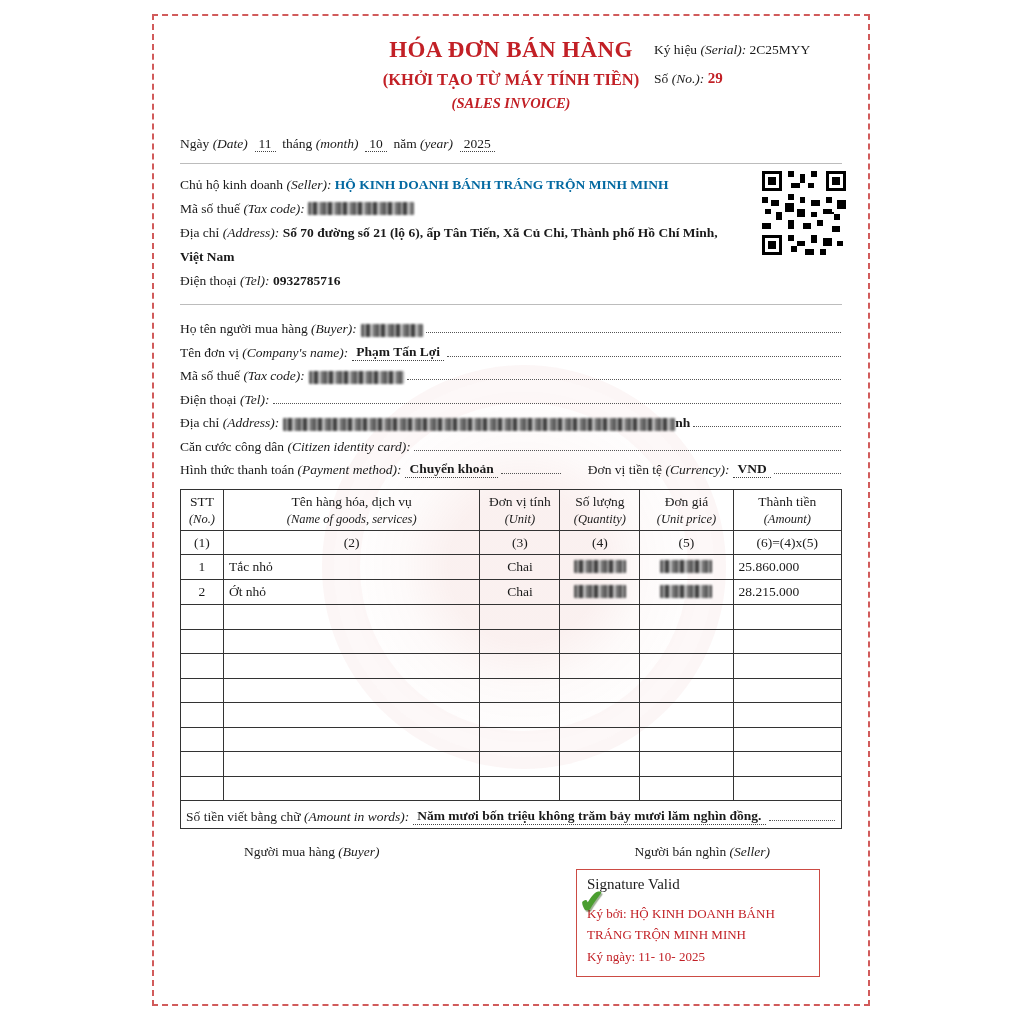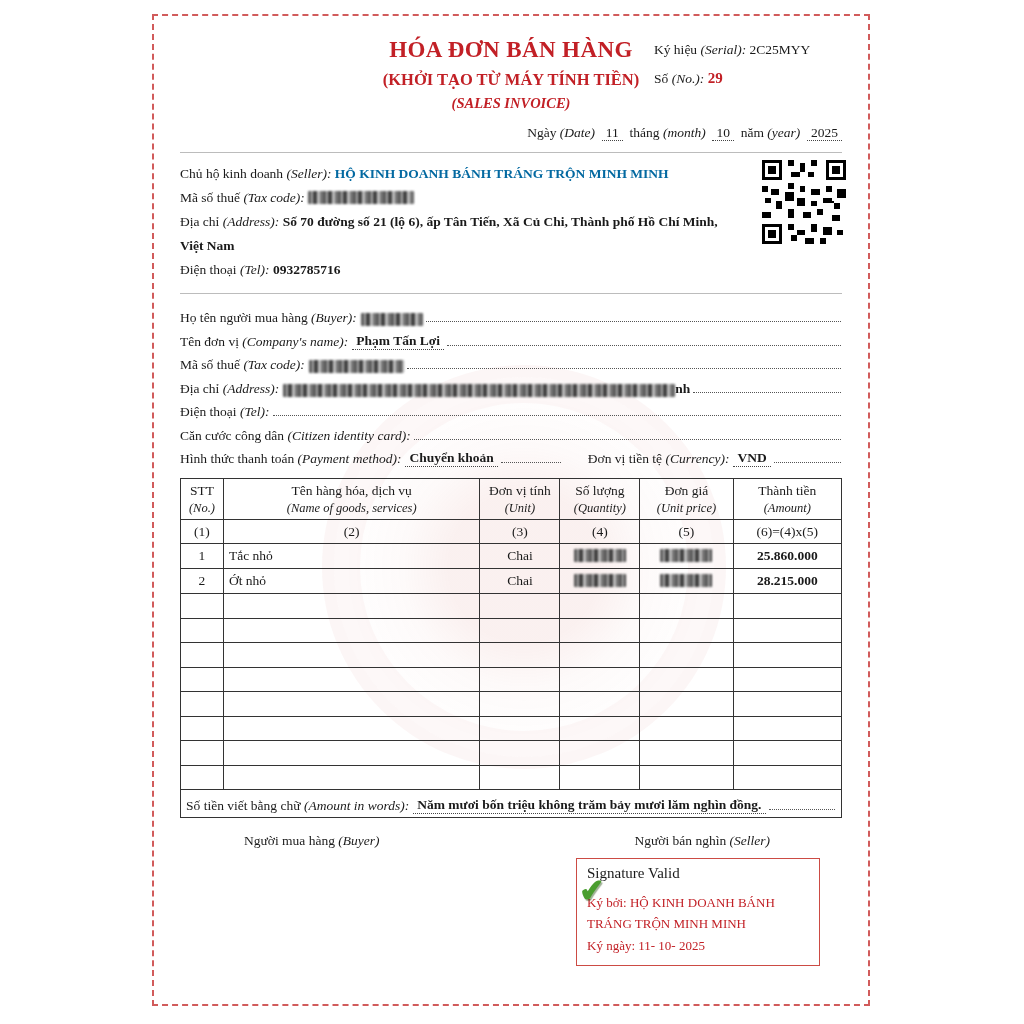--- a/index.html
+++ b/index.html
@@ -14,21 +14,21 @@
   
   .hdr{position:relative;}
   .title-block{text-align:center;}
   .h1{font-size:23px;font-weight:bold;color:#c22026;letter-spacing:.4px;line-height:1.25;}
   .h2{font-size:16.5px;font-weight:bold;color:#c22026;margin-top:5px;}
   .h3{font-size:14.5px;font-weight:bold;font-style:italic;color:#c22026;margin-top:5px;font-family:Liberation Serif, serif;}
   .serial{position:absolute;right:2px;top:6px;width:186px;font-size:13.5px;}
   .serial .row{margin-bottom:12px;white-space:nowrap;}
   .no-val{color:#c22026;font-weight:bold;font-size:15px;}
   .en{font-style:italic;}
-  .date-line{text-align:right;font-size:13.5px;margin-top:13px;}
+  .date-line{text-align:left;font-size:13.5px;margin-top:24px;}
   .u-dot{border-bottom:1.5px dotted #444;padding:0 4px;}
   .divider{border:none;border-top:1.2px solid #bcbcbc;margin:11px 0 9px;}
   
   .block{font-size:13.5px;}
   .seller-block{position:relative;padding-right:104px;}
   .seller-block .line{line-height:24px;}
   .red-strong{color:#0369a1;font-weight:bold;}
   .b{font-weight:bold;}
   .qr{position:absolute;right:-4px;top:-2px;width:84px;height:84px;}
   .censor{display:inline-block;height:13px;border-radius:1px;vertical-align:-2px;opacity:.9;
@@ -41,21 +41,21 @@
   .gap{flex:0 0 26px;}
   
   table.goods{width:100%;border-collapse:collapse;margin-top:11px;font-size:13.5px;table-layout:fixed;}
   table.goods th,table.goods td{border:1px solid #333;padding:1px 5px;background:transparent;}
   table.goods thead th{font-weight:normal;padding:3px 4px;line-height:1.3;}
   table.goods .hen{font-style:italic;font-size:12.5px;}
   .code-row td{text-align:center;height:21px;}
   .item-row td{height:22px;}
   .empty-row td{height:21.5px;}
   .ctr{text-align:center;}
-  .rt{text-align:center;font-weight:bold;}
+  .rt{text-align:left;}
   .total-label{text-align:right;padding-right:10px !important;height:27px;}
   .words-cell{height:25px;}
   
   .sig-row{display:flex;justify-content:space-between;padding:15px 72px 0 64px;font-size:13.5px;}
   .sig-box{margin:9px 22px 0 auto;width:222px;border:1.5px solid #cc4b44;padding:6px 10px 9px;position:relative;}
   .sig-valid{font-size:15px;color:#1a1a1a;}
   .check{position:absolute;left:2px;top:13px;color:#4a9e2f;font-size:31px;font-weight:bold;
          transform:rotate(-4deg);text-shadow:1px 2px 1px rgba(40,80,20,.45);}
   .sig-red{color:#c22026;font-size:13px;line-height:1.6;margin-top:11px;}
   .sig-red .dt{margin-top:1px;}
@@ -184,27 +184,27 @@
         <span class="lbl"><span>Tên đơn vị </span><span class="en">(Company's name):</span></span>
         <span class="b u-dot" style="margin-left:4px">Phạm Tấn Lợi</span>
         <span class="dots"></span>
       </div>
       <div class="frow">
         <span class="lbl"><span>Mã số thuế </span><span class="en">(Tax code):</span></span>
         <span class="censor" style="width:95px;margin-left:4px"></span>
         <span class="dots"></span>
       </div>
       <div class="frow">
+        <span class="lbl"><span>Điện thoại </span><span class="en">(Tel):</span></span>
+        <span class="dots"></span>
+      </div>
+      <div class="frow">
         <span class="lbl"><span>Địa chỉ </span><span class="en">(Address):</span></span>
         <span class="censor" style="width:392px;margin-left:4px"></span>
           <span class="b">nh</span>
-        <span class="dots"></span>
-      </div>
-      <div class="frow">
-        <span class="lbl"><span>Điện thoại </span><span class="en">(Tel):</span></span>
         <span class="dots"></span>
       </div>
       <div class="frow">
         <span class="lbl"><span>Căn cước công dân </span><span class="en">(Citizen identity card):</span></span>
         <span class="dots"></span>
       </div>
       <div class="frow">
         <span class="lbl"><span>Hình thức thanh toán </span><span class="en">(Payment method):</span></span>
         <span class="b u-dot" style="margin-left:4px">Chuyển khoản</span>
         <span class="dots short"></span>

